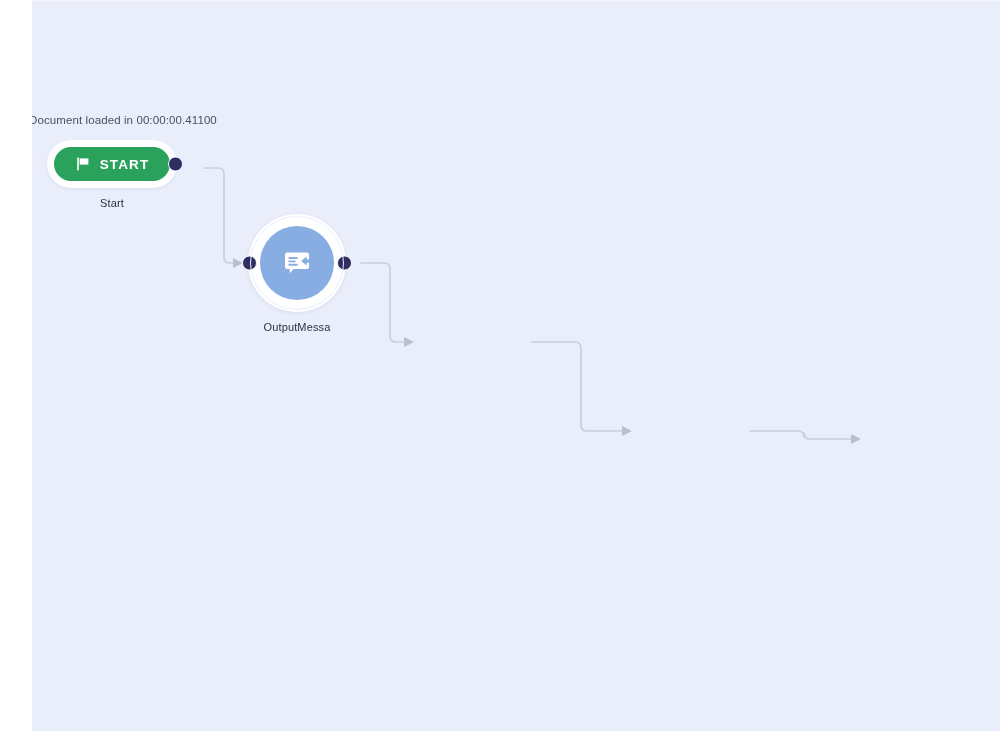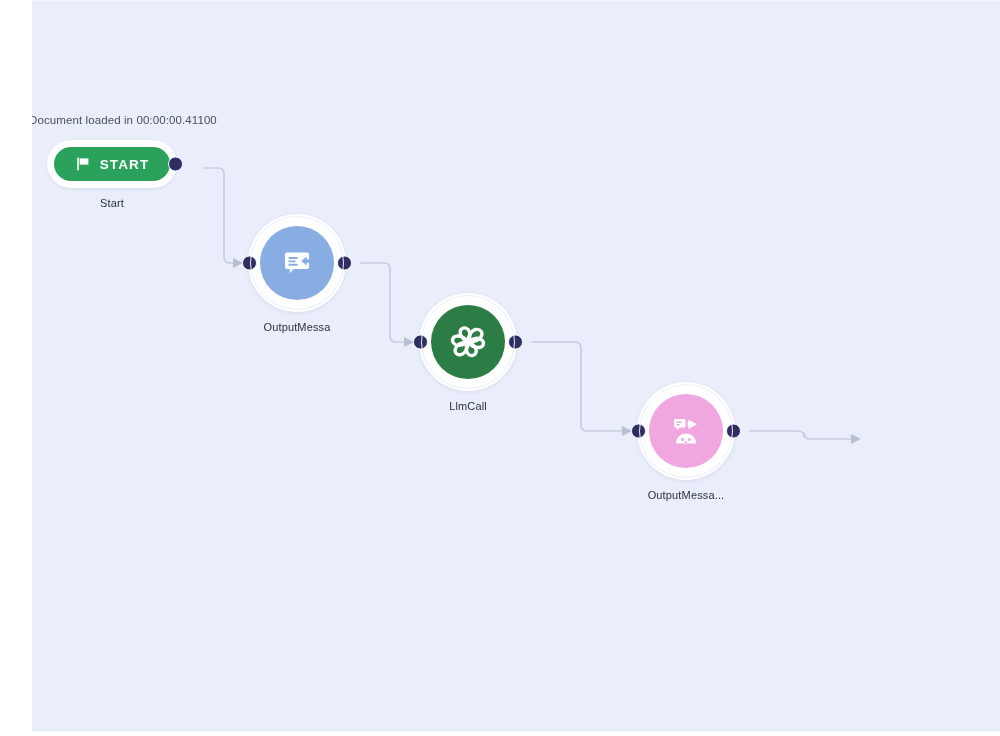--- a/index.html
+++ b/index.html
@@ -226,59 +226,17 @@
               <rect x="25.4" y="13.4" width="3.8" height="3.4" fill="#88ade2"></rect>
             </svg>
           </span>
         </div>
         <div class="handle handle-l"></div>
         <div class="handle handle-r"></div>
       </div>
       <div class="node-label">OutputMessa</div>
     </div>
 
-    <div class="node" style="left:387px; top:293px;">
-      <div class="circle-halo">
-        <div class="circle circle-green">
-          <span>
-            <svg class="icon-svg" width="42" height="42" viewBox="0 0 100 100">
-              <g fill="none" stroke="#ffffff" stroke-width="8" stroke-linecap="round">
-                <path d="M50 50 C50 34 58 22 70 20 C80 19 86 27 82 36 C78 44 66 50 50 50 Z"></path>
-                <path d="M50 50 C62 40 76 38 84 46 C90 53 86 62 77 63 C68 64 57 59 50 50 Z"></path>
-                <path d="M50 50 C63 55 72 65 69 75 C66 83 56 85 50 78 C45 71 45 60 50 50 Z"></path>
-                <path d="M50 50 C50 64 44 77 33 80 C24 82 17 75 20 66 C23 57 35 51 50 50 Z"></path>
-                <path d="M50 50 C37 59 23 61 16 53 C10 46 14 37 23 36 C32 35 43 41 50 50 Z"></path>
-                <path d="M50 50 C38 44 29 33 32 23 C35 15 45 14 51 21 C56 28 55 40 50 50 Z"></path>
-              </g>
-            </svg>
-          </span>
-        </div>
-        <div class="handle handle-l"></div>
-        <div class="handle handle-r"></div>
-      </div>
-      <div class="node-label">LlmCall</div>
-    </div>
-
-    <div class="node" style="left:605px; top:382px;">
-      <div class="circle-halo">
-        <div class="circle circle-pink">
-          <span>
-            <svg class="icon-svg" width="36" height="36" viewBox="0 0 36 36">
-              <path d="M6 7.4 a1.5 1.5 0 0 1 1.5-1.5 H16 a1.5 1.5 0 0 1 1.5 1.5 V13 a1.5 1.5 0 0 1 -1.5 1.5 H11.6 L8.8 17.2 V14.5 H7.5 A1.5 1.5 0 0 1 6 13 Z" fill="#ffffff"></path>
-              <rect x="8.2" y="8.4" width="5.4" height="1.5" rx=".7" fill="#f0a6de"></rect>
-              <rect x="8.2" y="11" width="3.6" height="1.5" rx=".7" fill="#f0a6de"></rect>
-              <path d="M20.5 6.4 L29 11.2 L20.5 16 V13.1 H19.6 V9.3 H20.5 Z" fill="#ffffff"></path>
-              <path d="M8 30.6 C8 24.6 12.6 20.6 18 20.6 C23.4 20.6 28 24.6 28 30.6 Z" fill="#ffffff"></path>
-              <circle cx="14.6" cy="26.4" r="1.5" fill="#f0a6de"></circle>
-              <circle cx="21.4" cy="26.4" r="1.5" fill="#f0a6de"></circle>
-              <rect x="16.4" y="28.6" width="3.2" height="1.3" rx=".6" fill="#f0a6de"></rect>
-            </svg>
-          </span>
-        </div>
-        <div class="handle handle-l"></div>
-        <div class="handle handle-r"></div>
-      </div>
-      <div class="node-label">OutputMessa...</div>
-    </div>
+
 
 
   </div>
 </div>
 
 </body></html>

